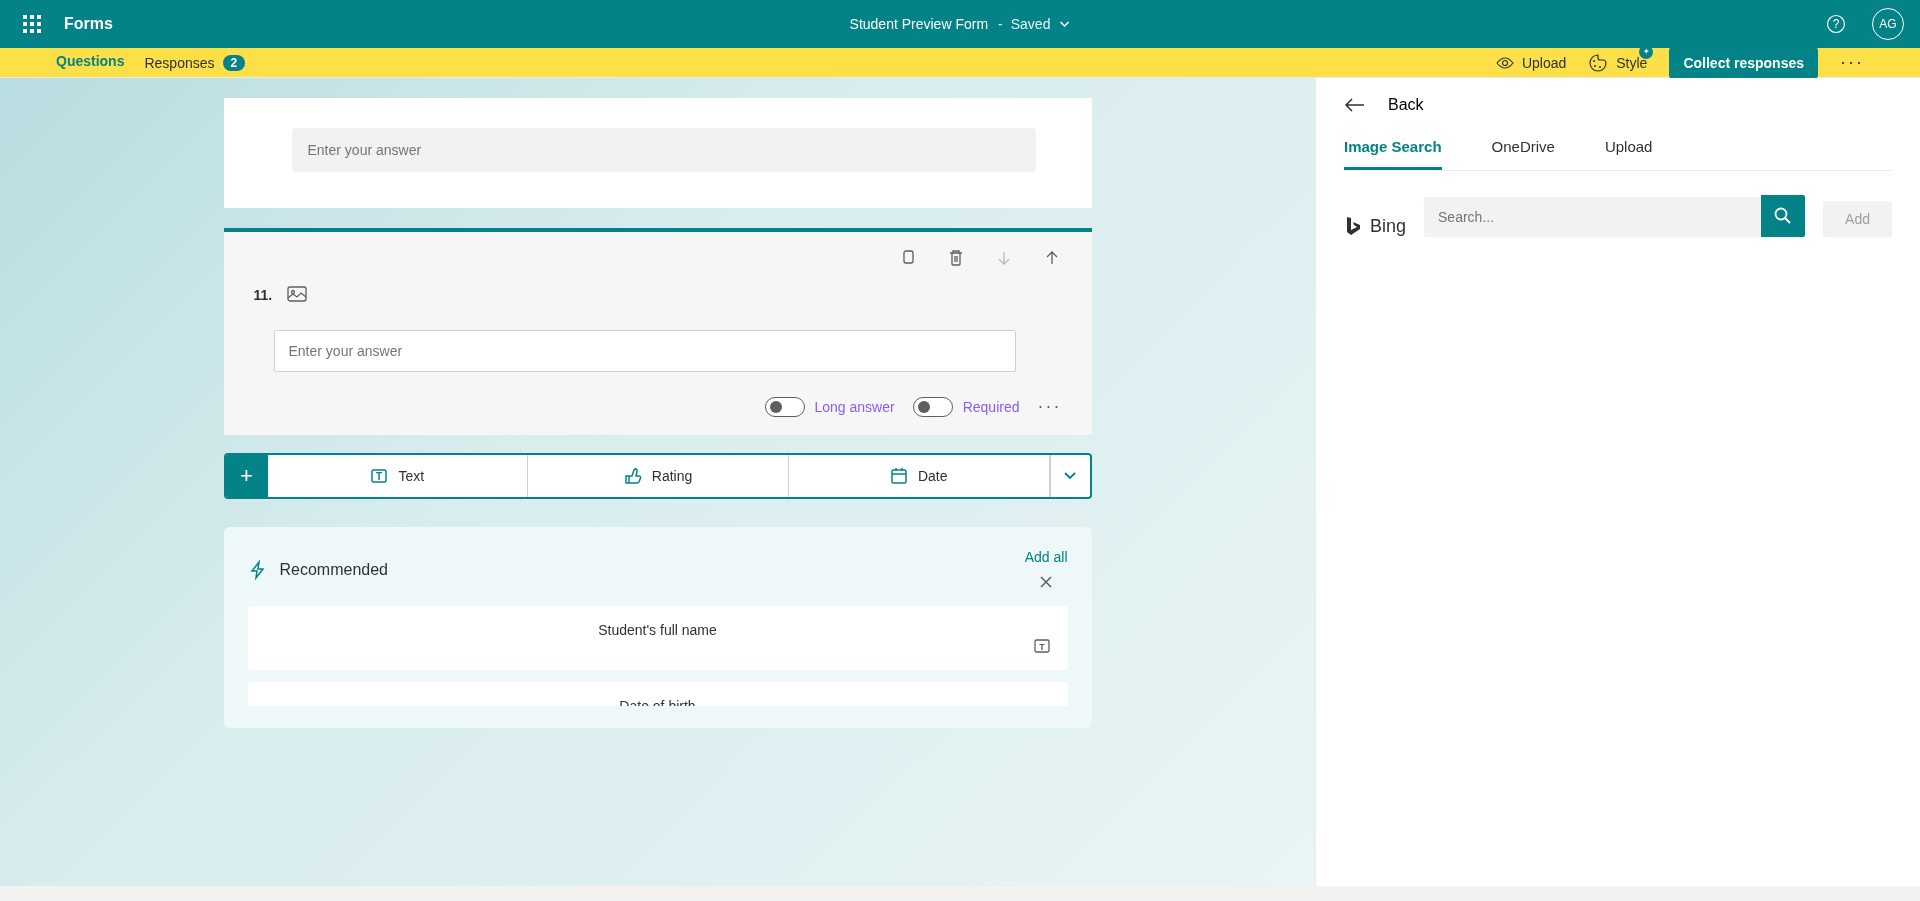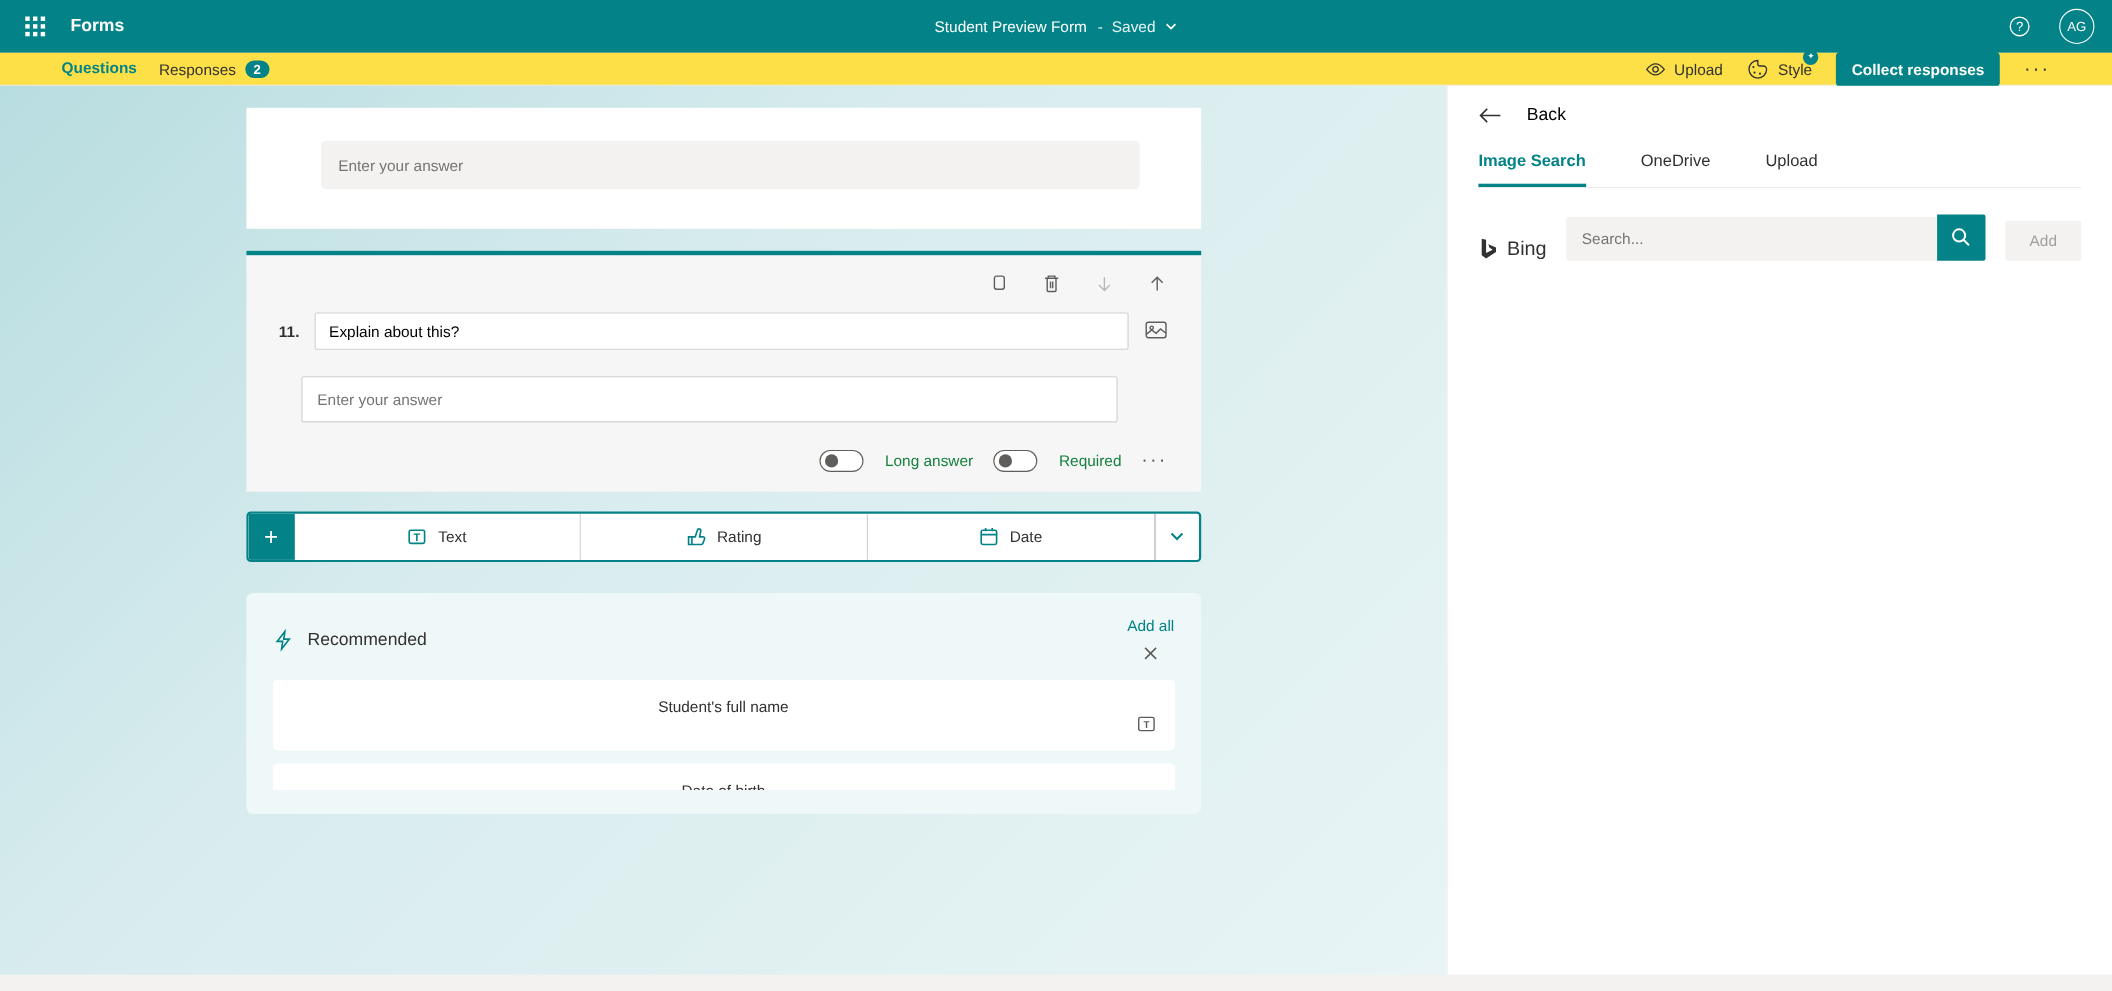--- a/index.html
+++ b/index.html
@@ -48,21 +48,21 @@
     
     .question-active { background: #f6f6f6; border-top: 4px solid #038387; margin-top: 20px; }
     .q-toolbar { display: flex; justify-content: flex-end; gap: 28px; padding: 16px 30px 8px; }
     .tb-icon { width: 20px; height: 20px; cursor: pointer; color: #605e5c; display: flex; align-items: center; justify-content: center; }
     .q-title-row { display: flex; align-items: center; padding: 8px 30px; gap: 14px; }
     .q-num-active { font-size: 14px; color: #323130; font-weight: 600; }
     .q-title-input { flex: 1; background: white; border: 1px solid #d2d0ce; padding: 8px 12px; font-size: 14px; border-radius: 2px; }
     .media-icon { cursor: pointer; color: #605e5c; }
     .answer-input-active { width: 742px; margin: 16px 0 0 50px; background: white; border: 1px solid #d2d0ce; padding: 12px 14px; font-size: 14px; border-radius: 2px; color: #a19f9d; }
     .q-footer { display: flex; justify-content: flex-end; align-items: center; gap: 18px; padding: 24px 30px 18px; }
-    .toggle { display: flex; align-items: center; gap: 20px; font-size: 14px; color: #15803d; }
+    .toggle { display: flex; align-items: center; gap: 10px; font-size: 14px; color: #8b5cf6; }
     .toggle-switch { width: 40px; height: 20px; border: 1px solid #605e5c; border-radius: 10px; position: relative; cursor: pointer; background: white; }
     .toggle-knob { width: 12px; height: 12px; background: #605e5c; border-radius: 50%; position: absolute; top: 3px; left: 4px; }
     
     .add-type-bar { display: flex; margin-top: 18px; border: 2px solid #038387; border-radius: 4px; overflow: hidden; background: white; }
     .add-plus { width: 42px; background: #038387; color: white; display: flex; align-items: center; justify-content: center; font-size: 22px; cursor: pointer; }
     .type-btn { flex: 1; display: flex; align-items: center; justify-content: center; gap: 10px; padding: 12px; font-size: 14px; cursor: pointer; border-right: 1px solid #d2d0ce; color: #323130; }
     .type-btn:last-of-type { border-right: none; }
     .type-more { width: 40px; display: flex; align-items: center; justify-content: center; border-left: 1px solid #d2d0ce; cursor: pointer; color: #038387; }
     
     .recommended { background: #eef8f8; margin-top: 28px; padding: 22px 24px; border-radius: 6px; }
@@ -196,21 +196,20 @@
               </svg>
             </div>
           <div class="tb-icon">
               <svg width="18" height="18" viewBox="0 0 18 18">
                 <path d="M9 15 L9 3 M4 8 L9 3 L14 8" stroke="#605e5c" stroke-width="1.3" fill="none"></path>
               </svg>
             </div>
         </div>
         <div class="q-title-row">
           <span class="q-num-active">11.</span>
-          <input class="q-title-input" value="Explain about this?" style="">
           <div class="media-icon">
               <svg width="22" height="22" viewBox="0 0 22 22">
                 <rect x="2" y="3" width="18" height="14" rx="2" stroke="#605e5c" stroke-width="1.3" fill="none"></rect>
                 <circle cx="7" cy="8" r="1.5" stroke="#605e5c" stroke-width="1.3" fill="none"></circle>
                 <path d="M2 14 L7 10 L11 13 L15 9 L20 13" stroke="#605e5c" stroke-width="1.3" fill="none"></path>
                 <path d="M16 15 L20 19 M14 19 L22 19 M18 15 L18 23" stroke="#605e5c" stroke-width="1.3" fill="none" opacity="0"></path>
               </svg>
             </div>
         </div>
         <input class="answer-input-active" readonly="" placeholder="Enter your answer" style="">

